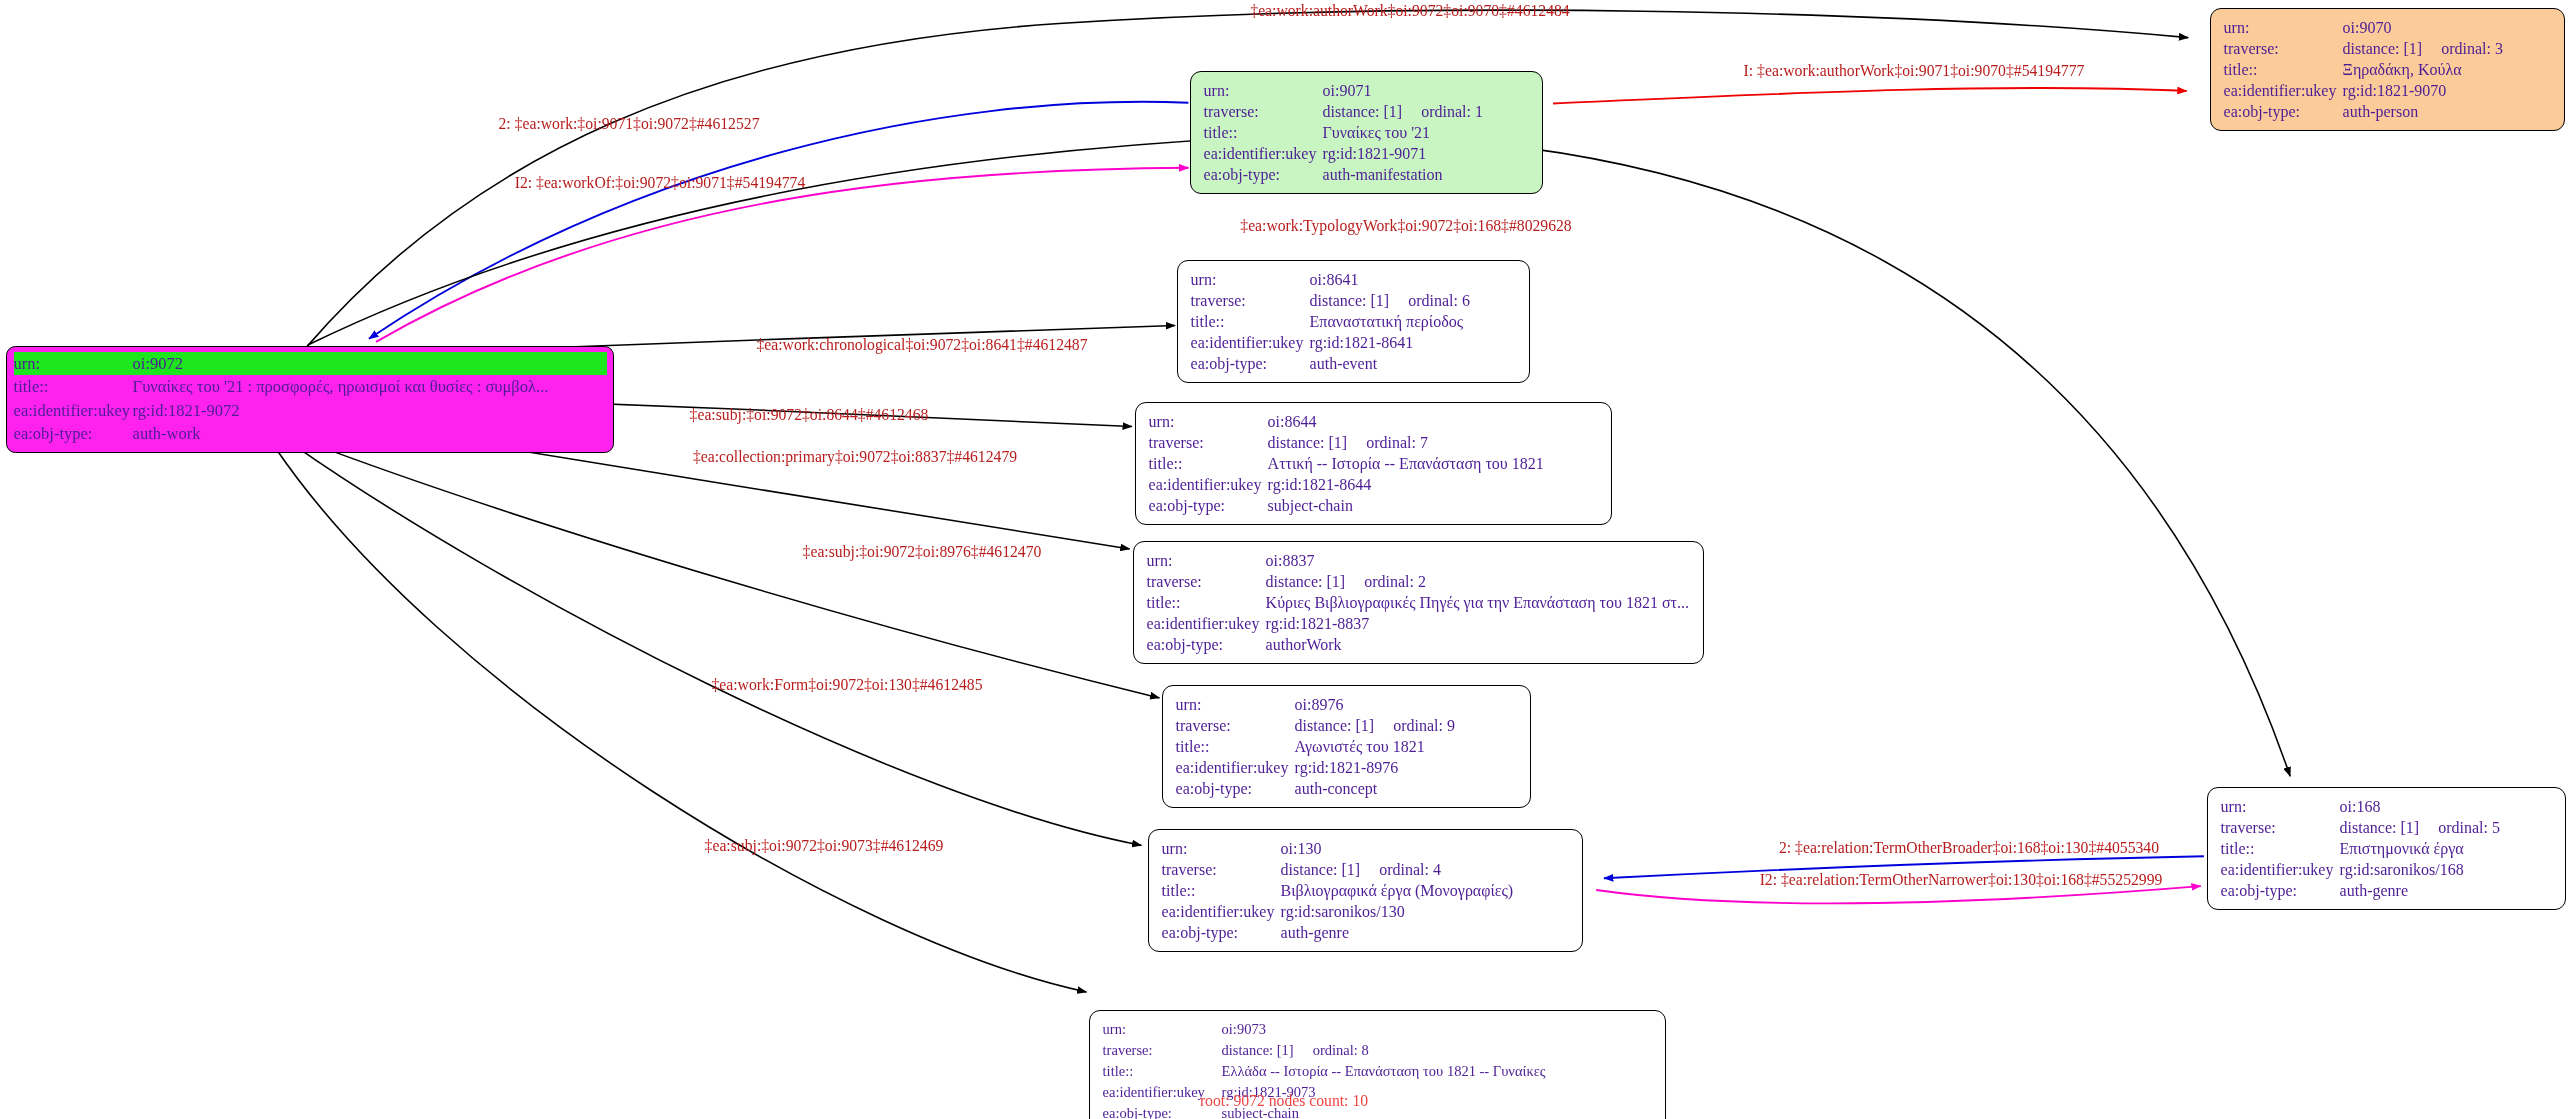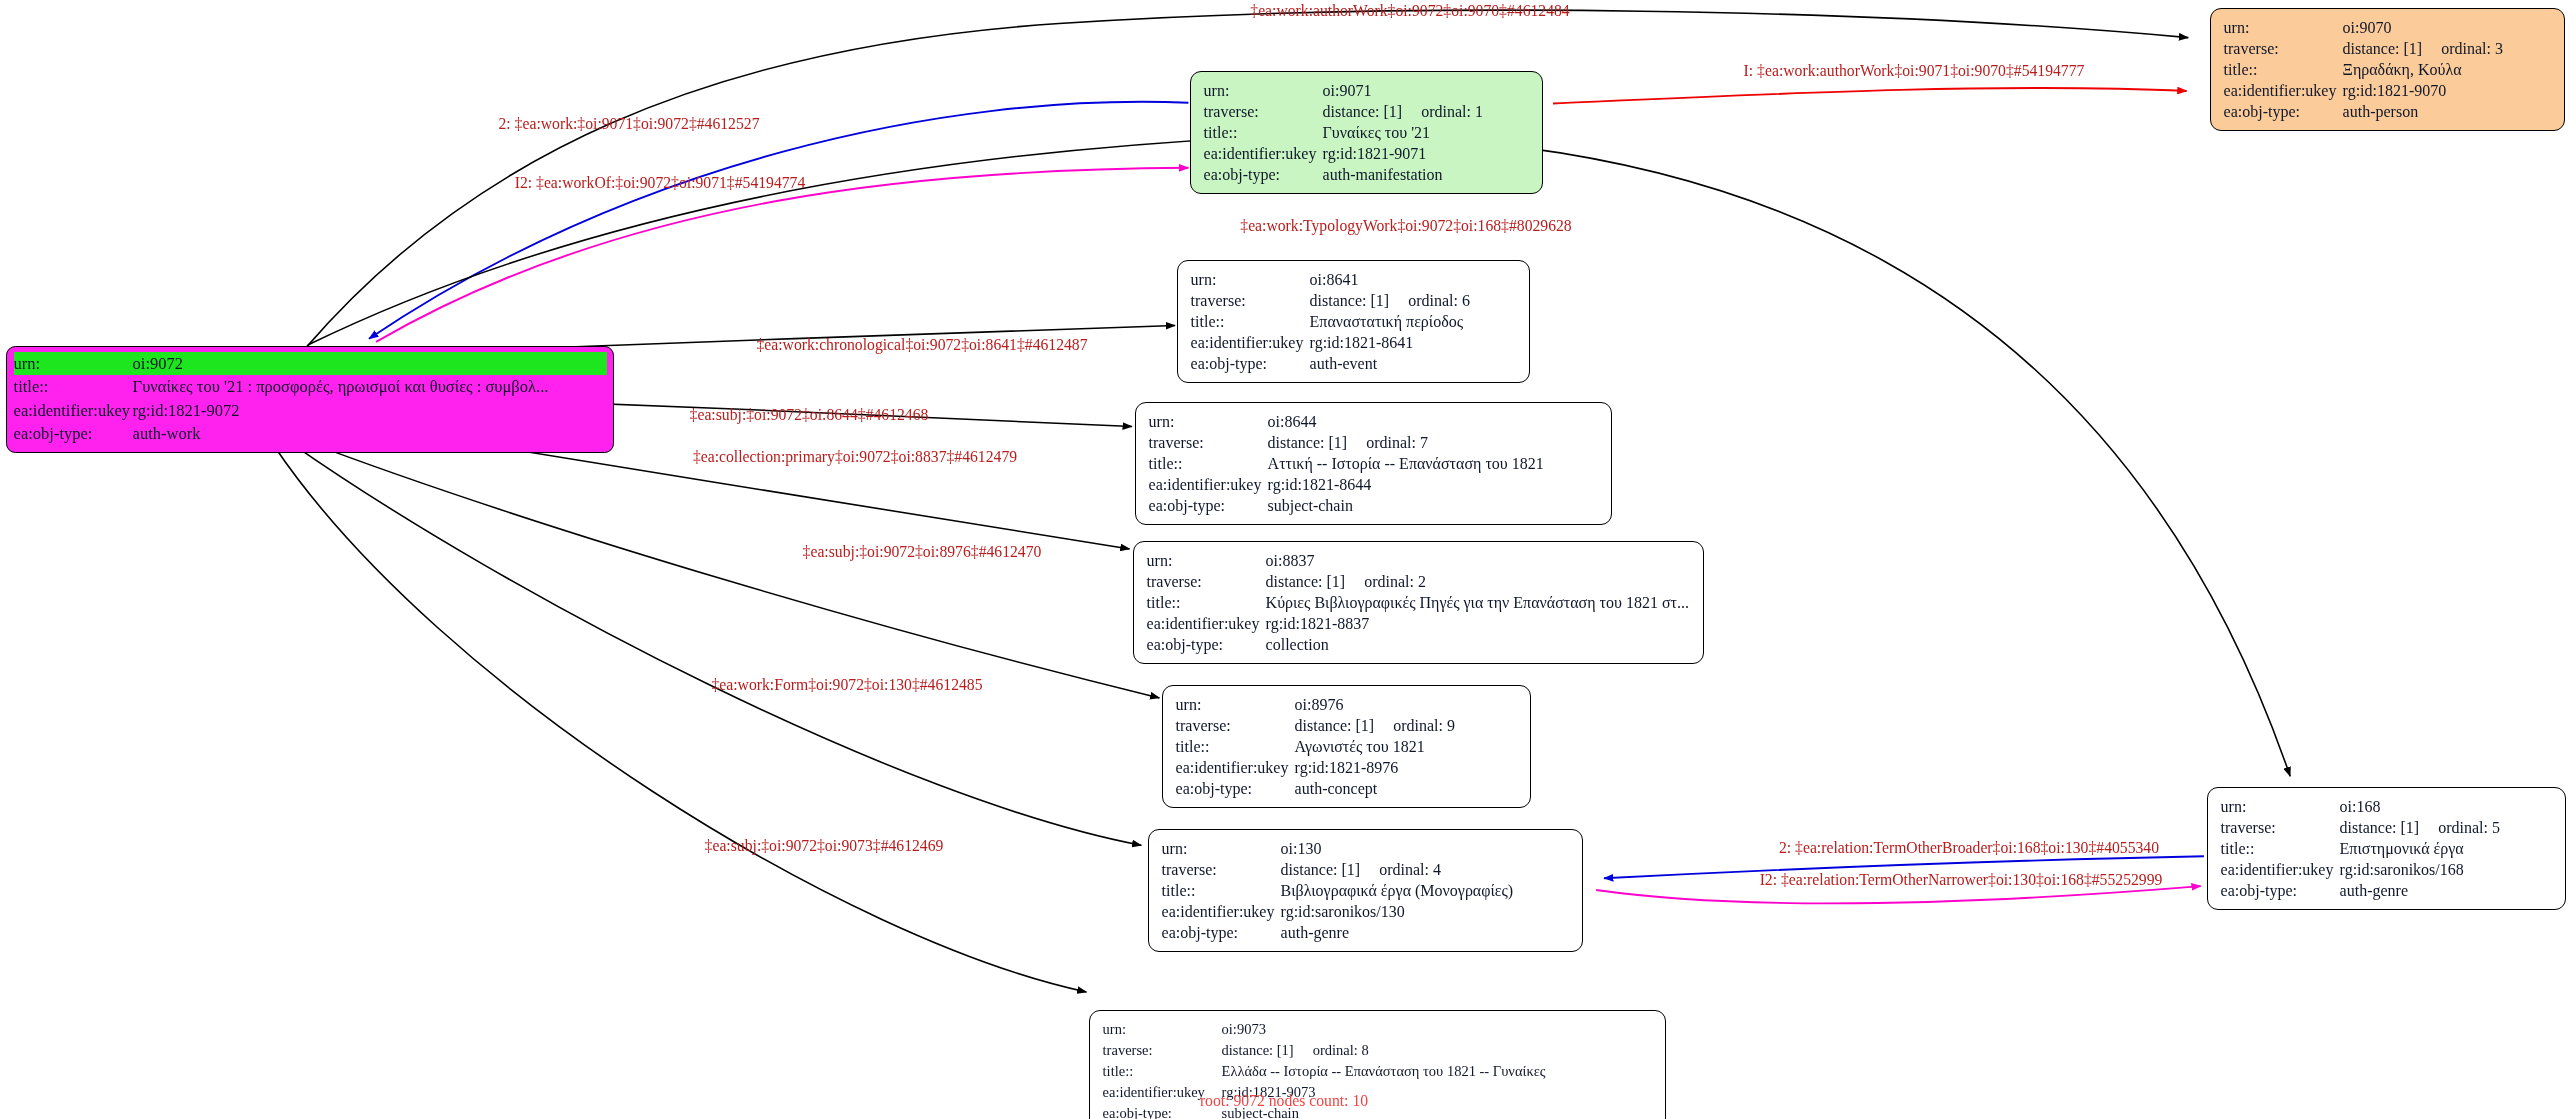--- a/index.html
+++ b/index.html
@@ -24,21 +24,21 @@
   }
   .node {
     position: absolute;
     box-sizing: border-box;
     border: 1.3px solid #000000;
     border-radius: 11px;
     background: #ffffff;
     padding: 7.8px 11px 7.8px 12.6px;
     font-size: 16px;
     line-height: 1.32;
-    color: #0f172a;
+    color: #4c1d95;
     white-space: nowrap;
     overflow: hidden;
   }
   .node .row {
     display: flex;
     align-items: baseline;
   }
   .node .k {
     flex: 0 0 auto;
     min-width: 119px;
@@ -254,21 +254,21 @@
     <div class="row">
       <span class="k">title::</span>
       <span class="v">Κύριες Βιβλιογραφικές Πηγές για την Επανάσταση του 1821 στ...</span>
     </div>
     <div class="row">
       <span class="k">ea:identifier:ukey</span>
       <span class="v">rg:id:1821-8837</span>
     </div>
     <div class="row">
       <span class="k">ea:obj-type:</span>
-      <span class="v">collection</span>
+      <span class="v">authorWork</span>
     </div>
   </div>
 
   <div class="node" style="left:1162px; top:685px; width:369px;">
     <div class="row">
       <span class="k">urn:</span>
       <span class="v">oi:8976</span>
     </div>
     <div class="row">
       <span class="k">traverse:</span>

